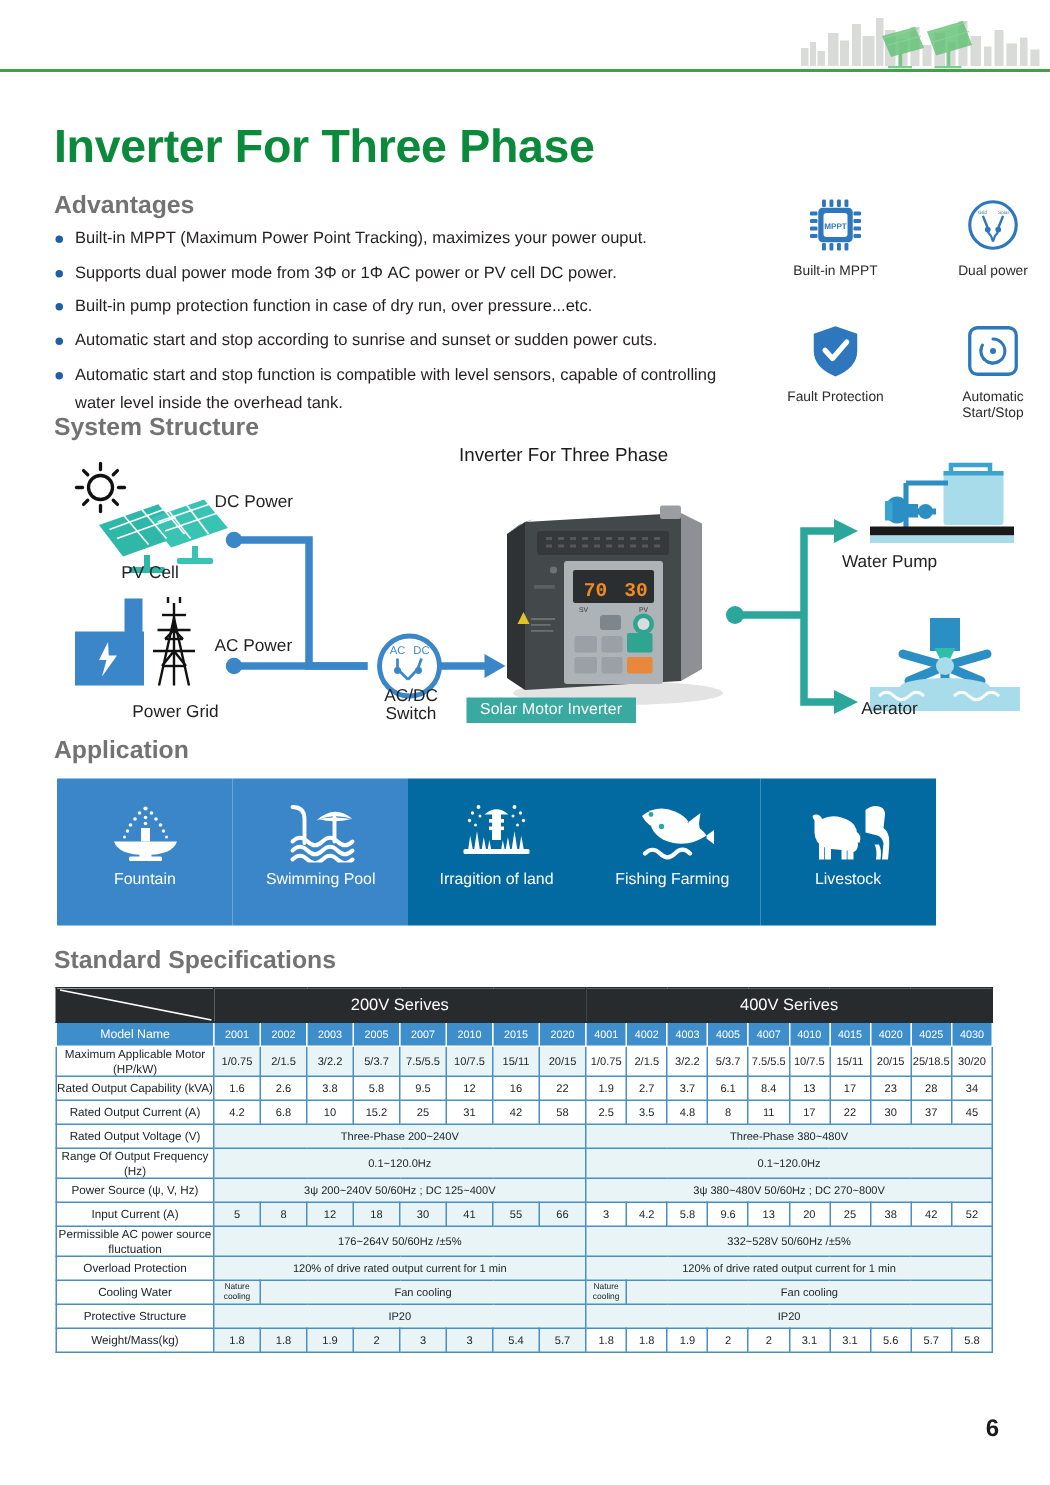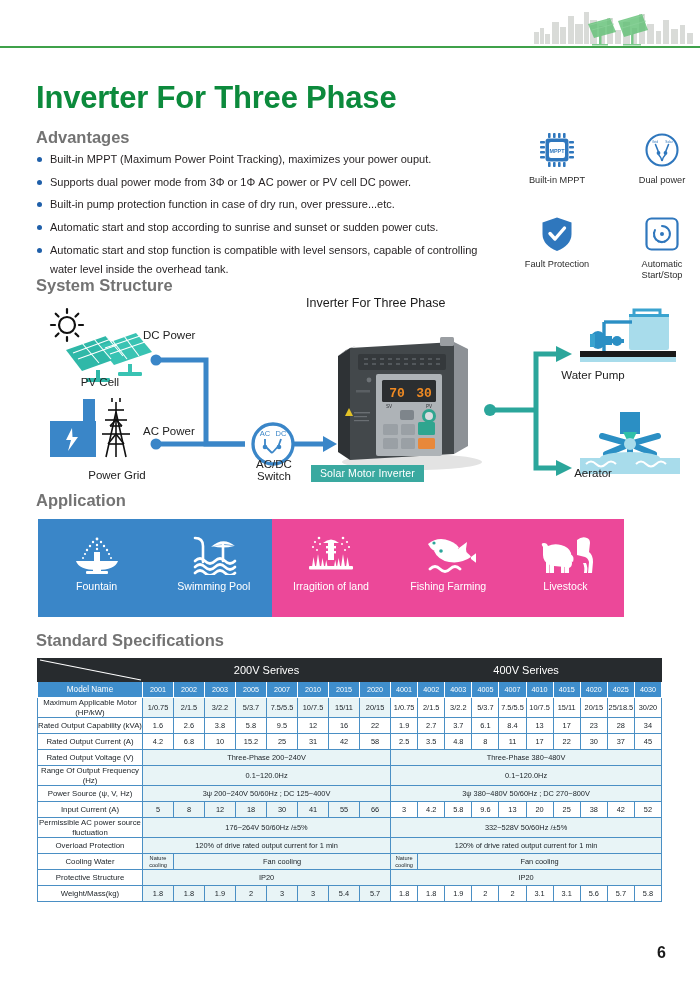--- a/index.html
+++ b/index.html
@@ -137,21 +137,21 @@
   }
   .app-cell .ico { height: 50px; display: flex; align-items: center; justify-content: center; }
   .app-cell .lbl {
     font-size: 10.6px;
     text-align: center;
     line-height: 12.5px;
     margin-top: 1px;
     padding: 0 2px;
   }
   .app-blue { background: #3a86c8; }
-  .app-teal { background: #ec4899; }
+  .app-teal { background: #0369a1; }
 
   
   .spec-head { position: absolute; left: 36px; top: 631px; }
   table.spec {
     position: absolute;
     left: 37px; top: 658px;
     width: 624px;
     border-collapse: collapse;
     table-layout: fixed;
     font-size: 7.4px;

